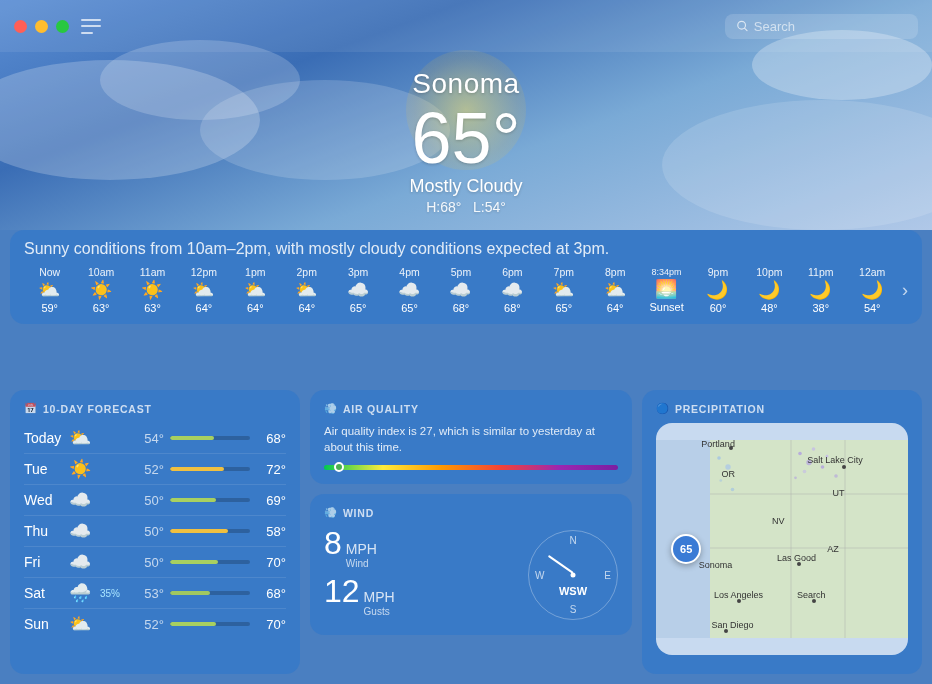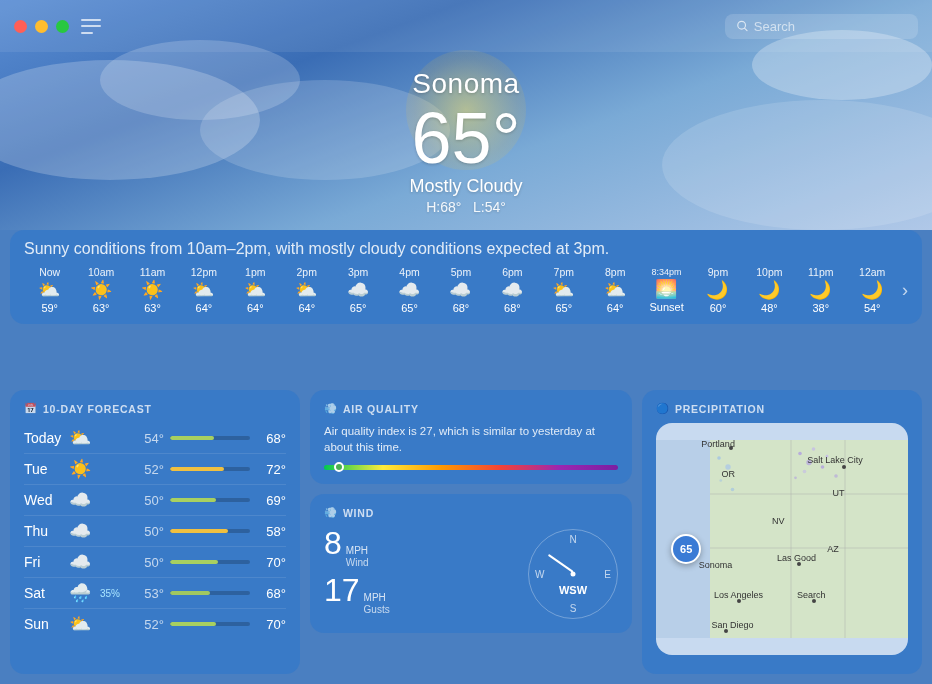--- a/index.html
+++ b/index.html
@@ -234,21 +234,21 @@
     .aq-desc { font-size: 11.5px; opacity: 0.85; line-height: 1.4; margin-bottom: 10px; }
     .aq-bar-track { height: 5px; border-radius: 3px; background: linear-gradient(to right, #00c851, #ffeb3b, #ff9800, #f44336, #9c27b0, #7b1fa2); margin-bottom: 2px; position: relative; }
     .aq-bar-indicator { position: absolute; top: -3px; width: 10px; height: 10px; border-radius: 50%; background: #4caf50; border: 2px solid white; }
 
     
     .wind-panel { padding: 12px 14px; }
     .wind-content { display: flex; align-items: center; gap: 12px; }
     .wind-values { flex: 1; }
     .wind-speed-row { display: flex; align-items: baseline; gap: 4px; margin-bottom: 6px; }
     .wind-speed-num { font-size: 32px; font-weight: 300; line-height: 1; }
-    .wind-speed-unit { font-size: 10px; opacity: 0.8; line-height: 1.2; }
+    .wind-speed-unit { font-size: 14px; opacity: 0.8; line-height: 1.2; }
     .wind-label { font-size: 10px; opacity: 0.7; }
     .wind-compass {
       width: 90px; height: 90px;
       border: 1.5px solid rgba(255,255,255,0.3);
       border-radius: 50%;
       position: relative;
       flex-shrink: 0;
     }
     .compass-dir {
       position: absolute;
@@ -566,21 +566,21 @@
       <div class="wind-content">
         <div class="wind-values">
           <div class="wind-speed-row">
             <span class="wind-speed-num">8</span>
             <div>
               <div class="wind-speed-unit">MPH</div>
               <div class="wind-label">Wind</div>
             </div>
           </div>
           <div class="wind-speed-row">
-            <span class="wind-speed-num">17</span>
+            <span class="wind-speed-num">12</span>
             <div>
               <div class="wind-speed-unit">MPH</div>
               <div class="wind-label">Gusts</div>
             </div>
           </div>
         </div>
         <div class="wind-compass" id="wind-compass">
           <span class="compass-dir compass-n">N</span>
           <span class="compass-dir compass-s">S</span>
           <span class="compass-dir compass-e">E</span>

